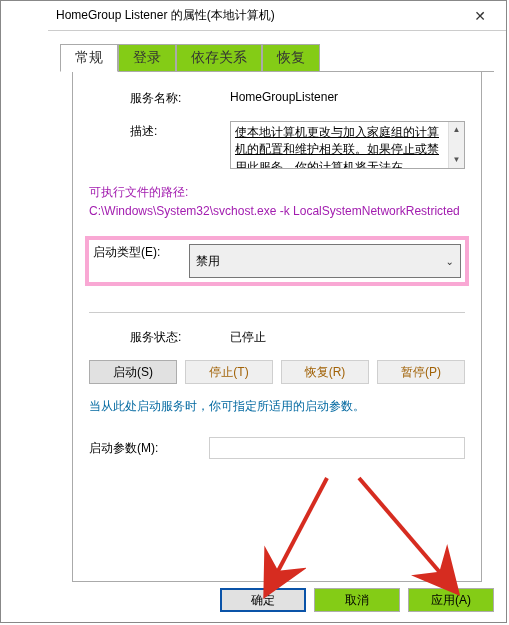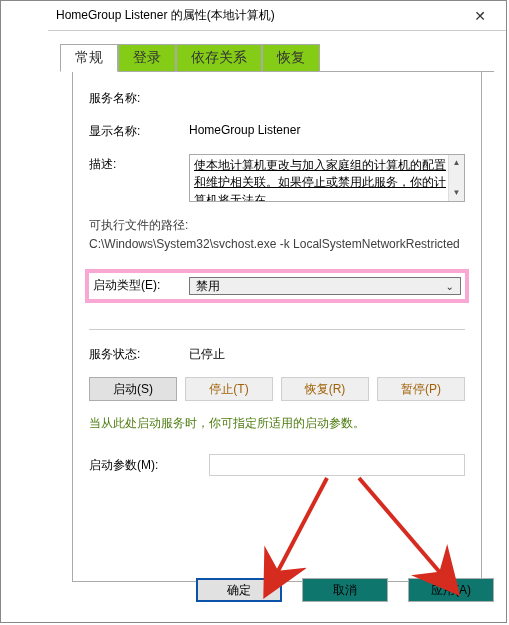--- a/index.html
+++ b/index.html
@@ -76,20 +76,21 @@
       height: 510px;
       position: relative;
     }
 
     .row {
       display: flex;
       align-items: flex-start;
       margin-bottom: 14px;
       font-size: 12px;
       color: #000;
+      margin-left: 41px;
     }
     .row .label { width: 100px; flex-shrink: 0; padding-top: 2px; }
     .row .value { flex: 1; padding-top: 2px; }
 
     .desc-box {
       flex: 1;
       height: 48px;
       border: 1px solid #aaa;
       padding: 2px 16px 2px 4px;
       font-size: 12px;
@@ -107,33 +108,33 @@
       border-left: 1px solid #ddd;
       display: flex;
       flex-direction: column;
       justify-content: space-between;
       align-items: center;
       font-size: 8px;
       color: #555;
     }
     .desc-scroll span { padding: 2px 0; }
 
-    .exe-block { margin-bottom: 16px; font-size: 12px; color: #404040; line-height: 1.55; }
+    .exe-block { margin-bottom: 16px; font-size: 12px; color: #a21caf; line-height: 1.55; }
 
     .startup-row {
       display: flex;
       align-items: flex-start;
       margin: 8px -4px 8px -4px;
       padding: 4px;
       border: 4px solid #f9a8d4;
     }
     .startup-row .label { width: 96px; flex-shrink: 0; }
     .select-box {
       flex: 1;
-      height: 18px;
+      height: 34px;
       border: 1px solid #767676;
       background: #efefef;
       display: flex;
       align-items: center;
       justify-content: space-between;
       padding: 0 6px;
       font-size: 12px;
       color: #000;
     }
     .select-arrow { font-size: 10px; color: #333; }
@@ -155,43 +156,43 @@
       align-items: center;
       justify-content: center;
       color: #000;
     }
     .btn.disabled {
       color: #a16207;
       background: #efefef;
       border-color: #cfcfcf;
     }
 
-    .note { font-size: 12px; color: #4d7c0f; margin-bottom: 22px; }
+    .note { font-size: 12px; color: #0369a1; margin-bottom: 22px; }
 
     .param-row { display: flex; align-items: center; margin-bottom: 16px; gap: 20px; }
     .param-row .label { width: 100px; flex-shrink: 0; }
     .param-input {
       flex: 1;
       height: 22px;
       border: 1px solid #cfcfcf;
       background: #fff;
     }
 
     .dialog-buttons {
       position: absolute;
       right: 12px;
-      bottom: 20px;
-      display: flex;
-      gap: 20px;
+      bottom: 10px;
+      display: flex;
+      gap: 8px;
     }
     .dlg-btn {
       width: 86px;
       height: 24px;
       border: 1px solid #adadad;
-      background: #0f766e;
+      background: #84cc16;
       display: flex;
       align-items: center;
       justify-content: center;
       font-size: 12px;
     }
     .dlg-btn.ok {
       border: 2px solid #0a53a8;
       background: #e1e1e1;
     }
 
@@ -219,26 +220,23 @@
       <div class="tab active">常规</div>
       <div class="tab inactive">登录</div>
       <div class="tab inactive">依存关系</div>
       <div class="tab inactive">恢复</div>
     </div>
 
     <div class="tab-panel">
 
       <div class="row">
         <div class="label">服务名称:</div>
-      </div>
-
-      <div class="row">
-        <div class="label">显示名称:</div>
-        <div class="value">HomeGroup Listener</div>
-      </div>
+        <div class="value">HomeGroupListener</div>
+      </div>
+
 
       <div class="row">
         <div class="label">描述:</div>
         <div class="desc-box">
           <span>使本地计算机更改与加入家庭组的计算机的配置和维护相关联。如果停止或禁用此服务，你的计算机将无法在</span>
           <div class="desc-scroll">
             <span>▲</span>
             <span>▼</span>
           </div>
         </div>

